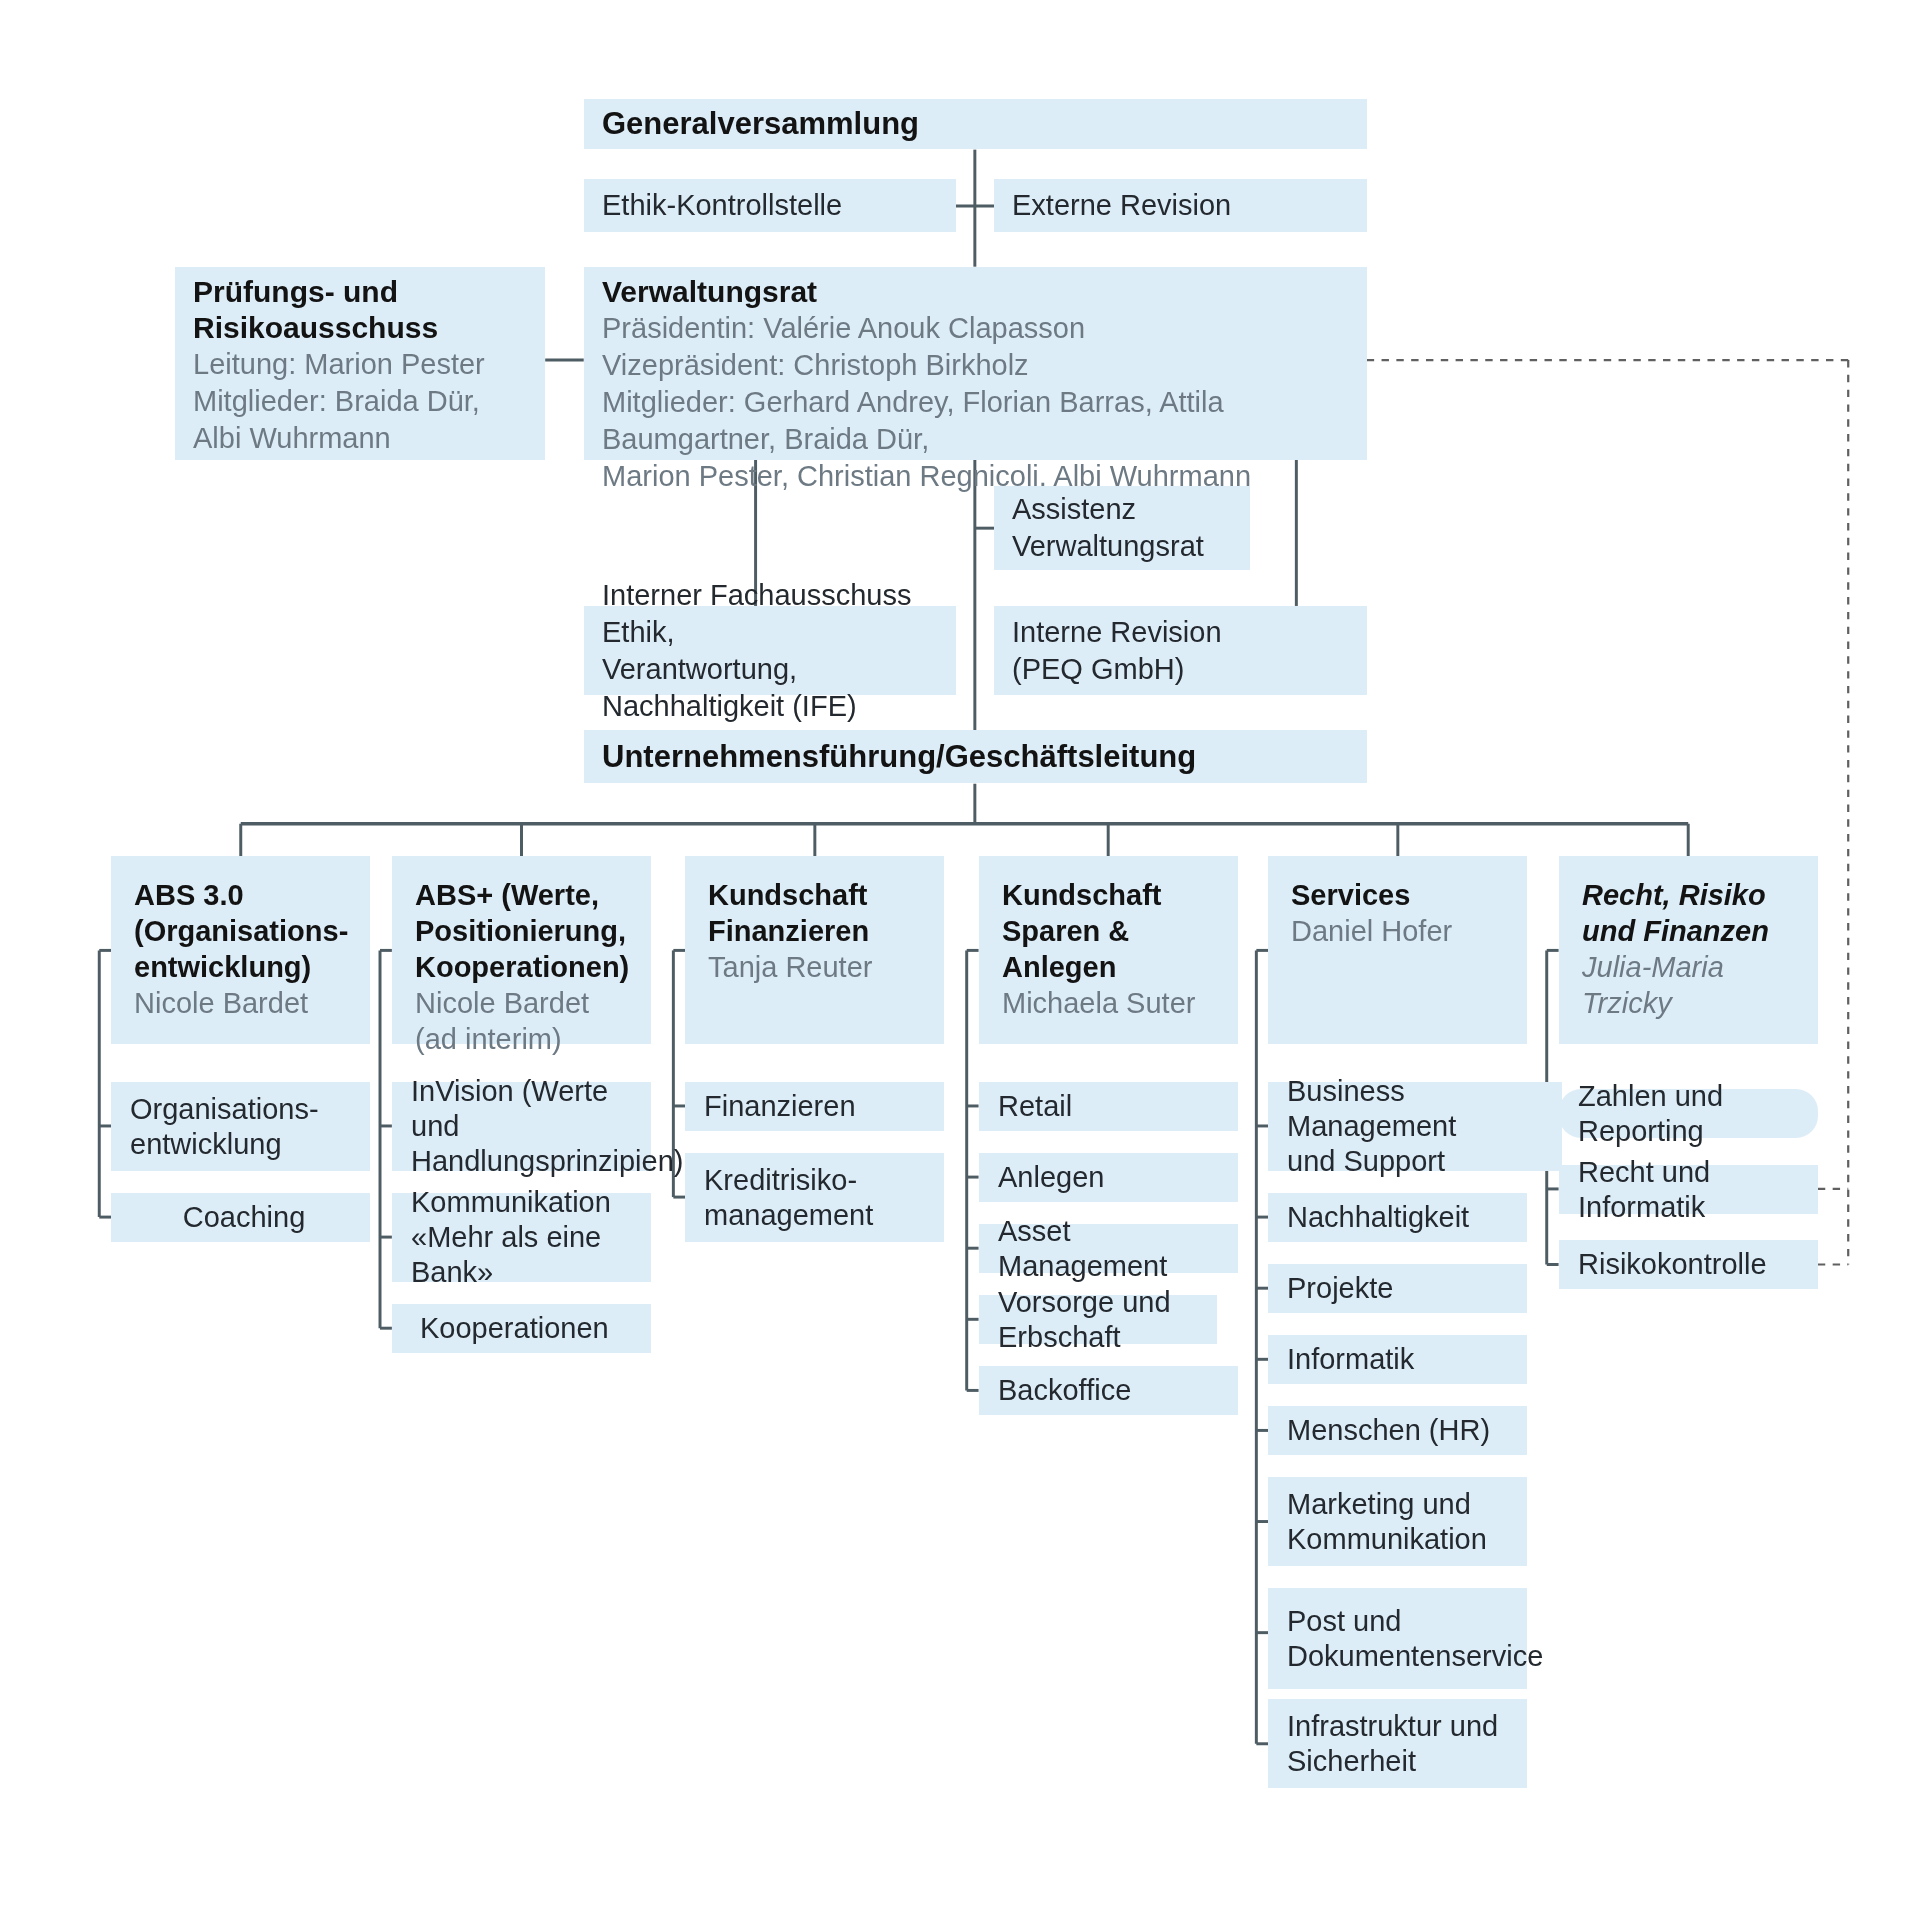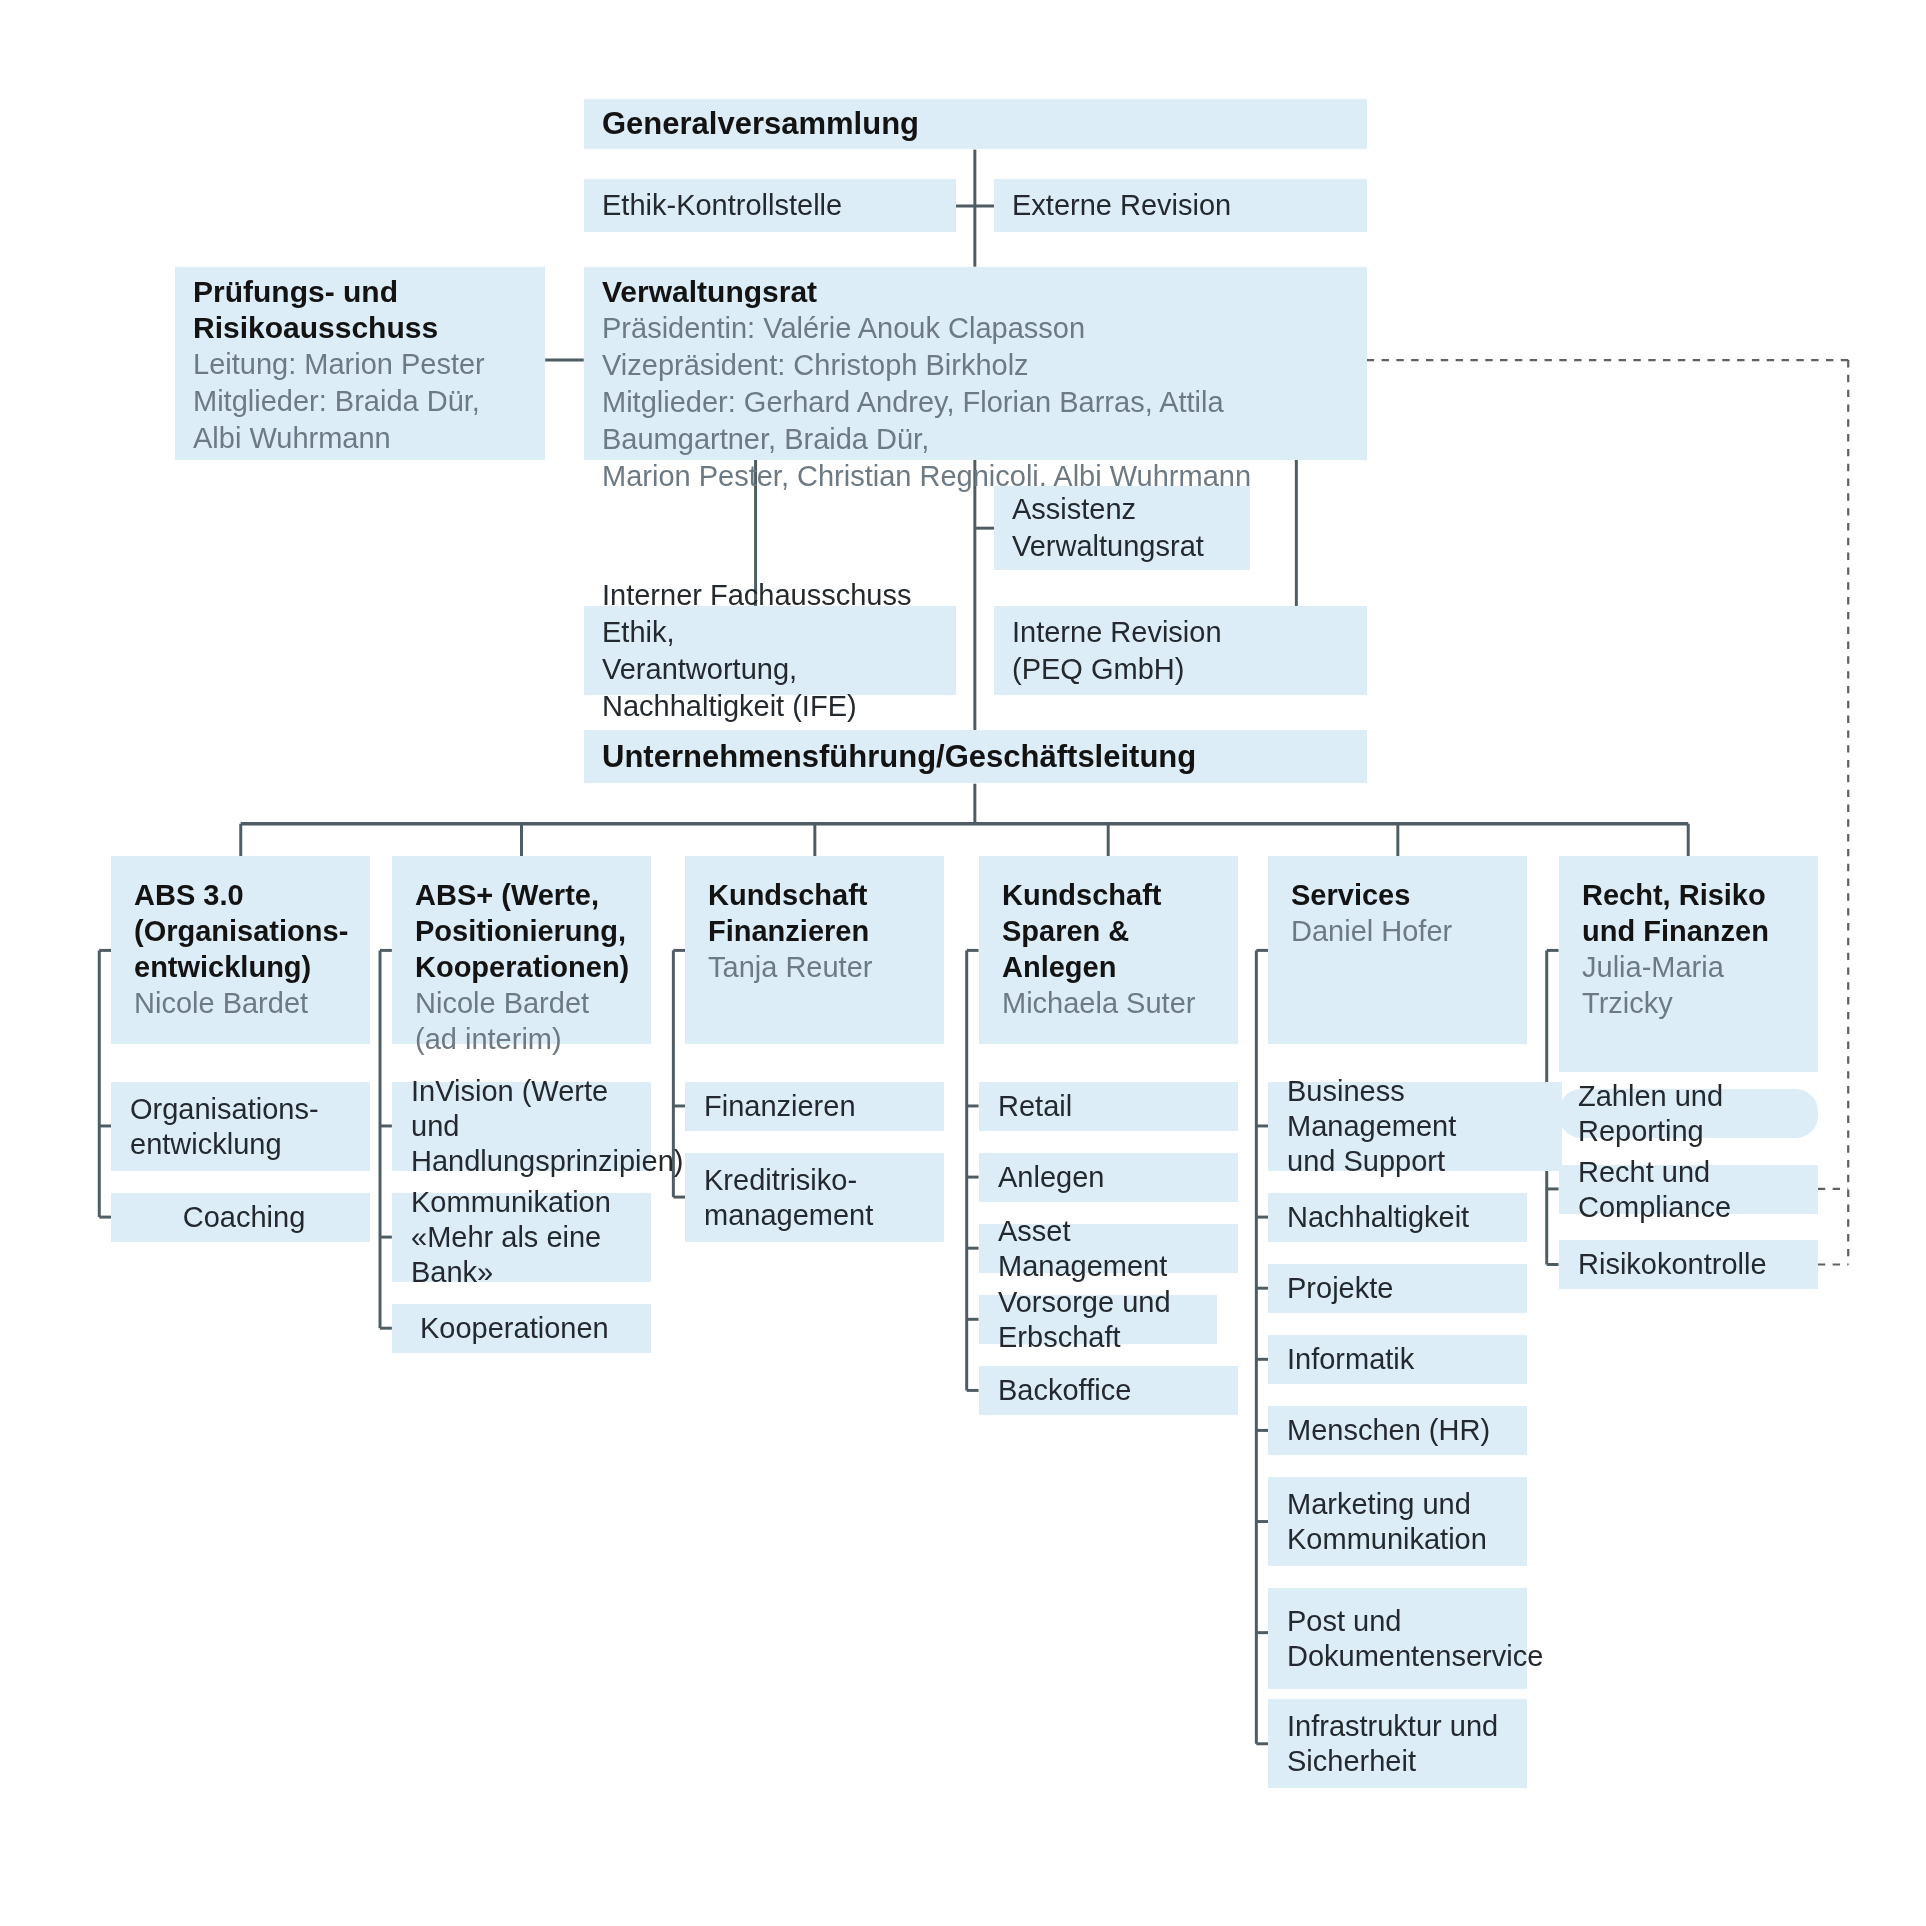--- a/index.html
+++ b/index.html
@@ -190,20 +190,20 @@
       <div class="box child" style="left: 1268px; top: 1193px; width: 259px; height: 49px;"><div class="lbl">Nachhaltigkeit</div></div>
       <div class="box child" style="left: 1268px; top: 1264px; width: 259px; height: 49px;"><div class="lbl">Projekte</div></div>
       <div class="box child" style="left: 1268px; top: 1335px; width: 259px; height: 49px;"><div class="lbl">Informatik</div></div>
       <div class="box child" style="left: 1268px; top: 1406px; width: 259px; height: 49px;"><div class="lbl">Menschen (HR)</div></div>
       <div class="box child" style="left: 1268px; top: 1477px; width: 259px; height: 89px;"><div class="lbl">Marketing und
 Kommunikation</div></div>
       <div class="box child" style="left: 1268px; top: 1588px; width: 259px; height: 101px;"><div class="lbl">Post und
 Dokumentenservice</div></div>
       <div class="box child" style="left: 1268px; top: 1699px; width: 259px; height: 89px;"><div class="lbl">Infrastruktur und
 Sicherheit</div></div>
-      <div class="box hdr" style="left: 1559px; top: 856px; width: 259px; height: 216px;"><div class="t">Recht, Risiko
+      <div class="box hdr" style="left: 1559px; top: 856px; width: 259px; height: 188px; font-style: italic;"><div class="t">Recht, Risiko
 und Finanzen</div><div class="b">Julia-Maria Trzicky</div></div>
       <div class="box child" style="left: 1559px; top: 1089px; width: 259px; height: 49px; border-radius: 22px;"><div class="lbl">Zahlen und Reporting</div></div>
-      <div class="box child" style="left: 1559px; top: 1165px; width: 259px; height: 49px;"><div class="lbl">Recht und Compliance</div></div>
+      <div class="box child" style="left: 1559px; top: 1165px; width: 259px; height: 49px;"><div class="lbl">Recht und Informatik</div></div>
       <div class="box child" style="left: 1559px; top: 1240px; width: 259px; height: 49px;"><div class="lbl">Risikokontrolle</div></div>
     </div>
 </div>
 
 
 </body></html>

